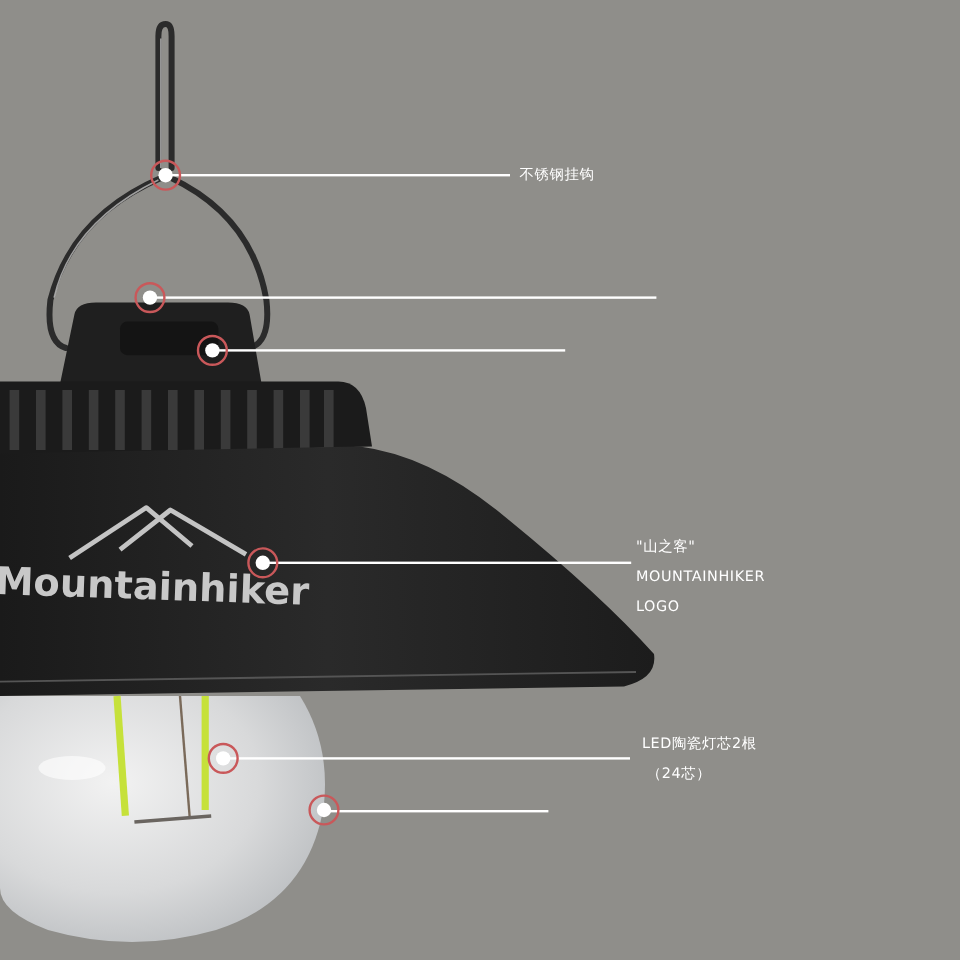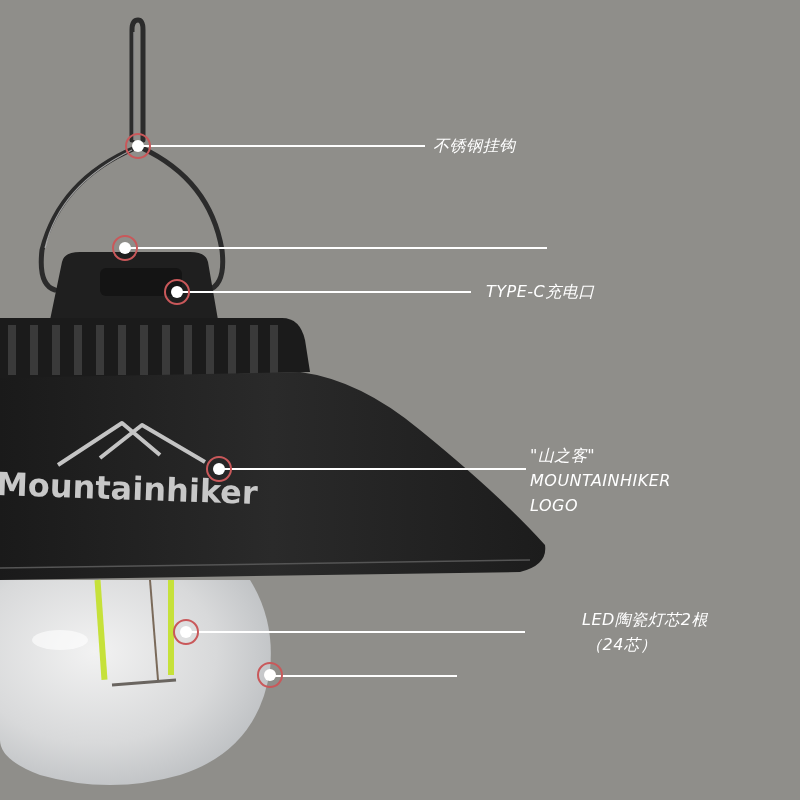--- a/index.html
+++ b/index.html
@@ -2,21 +2,21 @@
 <html><head>
 <meta charset="utf-8">
 <style>
   html,body{margin:0;padding:0;}
   body{width:800px;height:800px;overflow:hidden;background:#8f8e8a;position:relative;font-family:"DejaVu Sans",sans-serif;}
   .stage{position:absolute;left:0;top:0;width:800px;height:800px;}
   svg.lamp{position:absolute;left:0;top:0;}
   .callout-line{position:absolute;height:1.5px;background:#ffffff;}
   .marker{position:absolute;width:26px;height:26px;margin:-13px 0 0 -13px;border-radius:50%;border:2px solid #c9585a;box-sizing:border-box;}
   .marker::after{content:"";position:absolute;left:50%;top:50%;width:12px;height:12px;margin:-6px 0 0 -6px;border-radius:50%;background:#ffffff;}
-  .label{position:absolute;color:#ffffff;font-size:16px;line-height:25px;letter-spacing:0.5px;white-space:nowrap;font-style:italic;}
+  .label{position:absolute;color:#ffffff;font-size:12px;line-height:25px;letter-spacing:0.5px;white-space:nowrap;}
   .label span{display:block;}
 </style>
 </head>
 <body>
 
 <div class="stage">
 
   <svg class="lamp" width="800" height="800" viewBox="0 0 800 800">
     <defs>
       <linearGradient id="shadeGrad" x1="0" y1="0" x2="1" y2="0">
@@ -84,35 +84,32 @@
   <div class="marker" style="left:138px;top:146px;"></div>
   <div class="label" style="left:433px;top:133px;">
     <span>不锈钢挂钩</span>
   </div>
 
   <div class="callout-line" style="left:127px;top:247px;width:420px;"></div>
   <div class="marker" style="left:125px;top:248px;"></div>
 
   <div class="callout-line" style="left:180px;top:291px;width:291px;"></div>
   <div class="marker" style="left:177px;top:292px;"></div>
-  <div class="label" style="left:486px;top:279px;">
-    <span>TYPE-C充电口</span>
-  </div>
 
   <div class="callout-line" style="left:220px;top:468px;width:306px;"></div>
   <div class="marker" style="left:219px;top:469px;"></div>
   <div class="label" style="left:530px;top:443px;">
     <span>"山之客"</span>
     <span>MOUNTAINHIKER</span>
     <span>LOGO</span>
   </div>
 
   <div class="callout-line" style="left:188px;top:631px;width:337px;"></div>
   <div class="marker" style="left:186px;top:632px;"></div>
-  <div class="label" style="left:535px;top:607px;margin-left:47px;">
+  <div class="label" style="left:535px;top:607px;">
     <span>LED陶瓷灯芯2根</span>
     <span style="padding-left:4px;">（24芯）</span>
   </div>
 
   <div class="callout-line" style="left:272px;top:675px;width:185px;"></div>
   <div class="marker" style="left:270px;top:675px;"></div>
 
 </div>
 
 </body></html>

